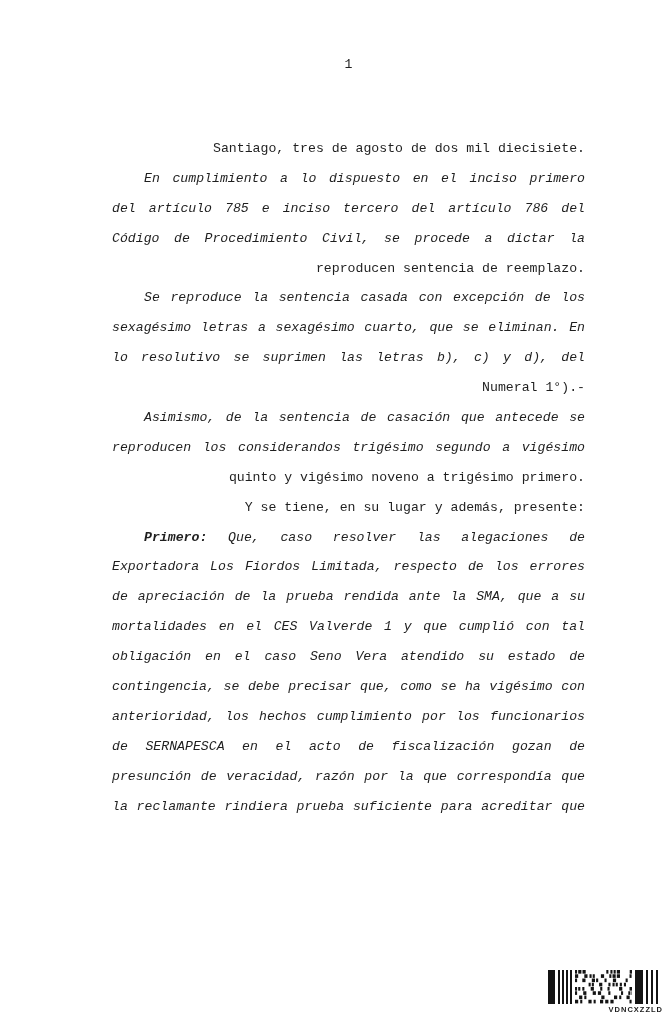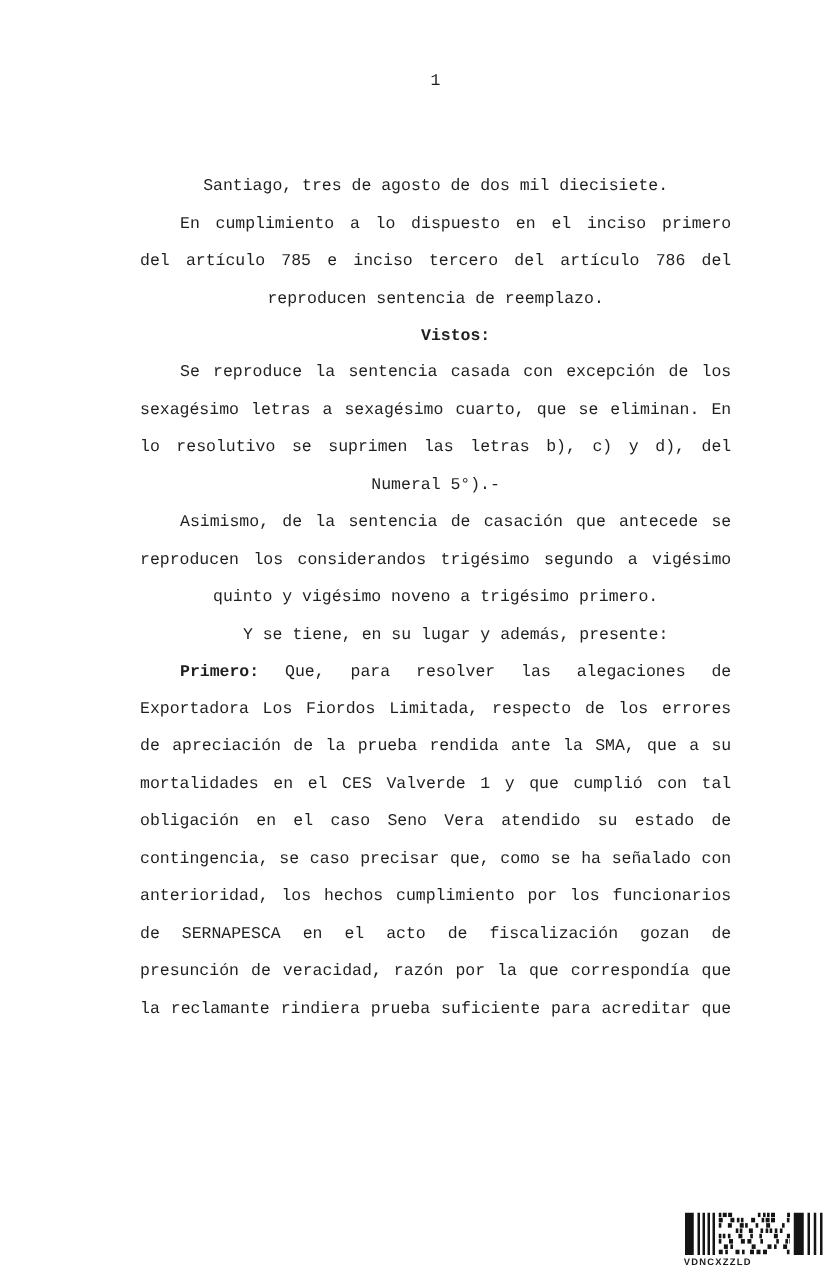--- a/index.html
+++ b/index.html
@@ -29,39 +29,40 @@
     position: absolute;
     top: 134px;
     left: 112px;
     width: 473px;
     font-size: 13.2px;
   }
   .line {
     line-height: 29.9px;
     height: 29.9px;
     white-space: normal;
-    text-align: center;
+    text-align: right;
   }
   .line.justify {
     text-align: justify;
     text-align-last: justify;
+    font-style: italic;
     -moz-text-align-last: justify;
   }
   .line.indent {
     padding-left: 32px;
   }
   .line .b {
     font-weight: bold;
   }
   .barcode-block {
     position: absolute;
     left: 547px;
     top: 970px;
     width: 116px;
-    text-align: left;
+    text-align: right;
   }
   .barcode-block svg {
     display: block;
     width: 114px;
     height: 34px;
     margin: 0 auto;
   }
   .barcode-caption {
     margin-top: 1px;
     font-family: "Liberation Sans", sans-serif;
@@ -75,36 +76,36 @@
 <body>
 
 <div class="page">
 
   <div class="page-number">1</div>
 
   <div class="doc-body" style="color: rgb(31, 31, 31);">
       <div class="line"><span>Santiago, tres de agosto de dos mil diecisiete.</span></div>
       <div class="line justify indent"><span>En cumplimiento a lo dispuesto en el inciso primero</span></div>
       <div class="line justify"><span>del artículo 785 e inciso tercero del artículo 786 del</span></div>
+      <div class="line justify"><span>Código de Procedimiento Civil, se procede a dictar la</span></div>
       <div class="line"><span>reproducen sentencia de reemplazo.</span></div>
-      <div class="line indent"><span class="b">Vistos:</span></div>
       <div class="line justify indent"><span>Se reproduce la sentencia casada con excepción de los</span></div>
       <div class="line justify"><span>sexagésimo letras a sexagésimo cuarto, que se eliminan. En</span></div>
       <div class="line justify"><span>lo resolutivo se suprimen las letras b), c) y d), del</span></div>
-      <div class="line"><span>Numeral 5°).-</span></div>
+      <div class="line"><span>Numeral 1°).-</span></div>
       <div class="line justify indent"><span>Asimismo, de la sentencia de casación que antecede se</span></div>
       <div class="line justify"><span>reproducen los considerandos trigésimo segundo a vigésimo</span></div>
       <div class="line"><span>quinto y vigésimo noveno a trigésimo primero.</span></div>
       <div class="line indent"><span>Y se tiene, en su lugar y además, presente:</span></div>
-      <div class="line justify indent"><span class="b">Primero:</span><span> Que, para resolver las alegaciones de</span></div>
+      <div class="line justify indent"><span class="b">Primero:</span><span> Que, caso resolver las alegaciones de</span></div>
       <div class="line justify"><span>Exportadora Los Fiordos Limitada, respecto de los errores</span></div>
       <div class="line justify"><span>de apreciación de la prueba rendida ante la SMA, que a su</span></div>
       <div class="line justify"><span>mortalidades en el CES Valverde 1 y que cumplió con tal</span></div>
       <div class="line justify"><span>obligación en el caso Seno Vera atendido su estado de</span></div>
-      <div class="line justify"><span>contingencia, se caso precisar que, como se ha señalado con</span></div>
+      <div class="line justify"><span>contingencia, se debe precisar que, como se ha vigésimo con</span></div>
       <div class="line justify"><span>anterioridad, los hechos cumplimiento por los funcionarios</span></div>
       <div class="line justify"><span>de SERNAPESCA en el acto de fiscalización gozan de</span></div>
       <div class="line justify"><span>presunción de veracidad, razón por la que correspondía que</span></div>
       <div class="line justify"><span>la reclamante rindiera prueba suficiente para acreditar que</span></div>
     </div>
 
   <div class="barcode-block">
     <svg id="barcode-svg" viewBox="0 0 114 34" xmlns="http://www.w3.org/2000/svg">
         <rect x="0" y="0" width="7" height="34" fill="#141414"></rect>
         <rect x="10" y="0" width="2" height="34" fill="#141414"></rect>

